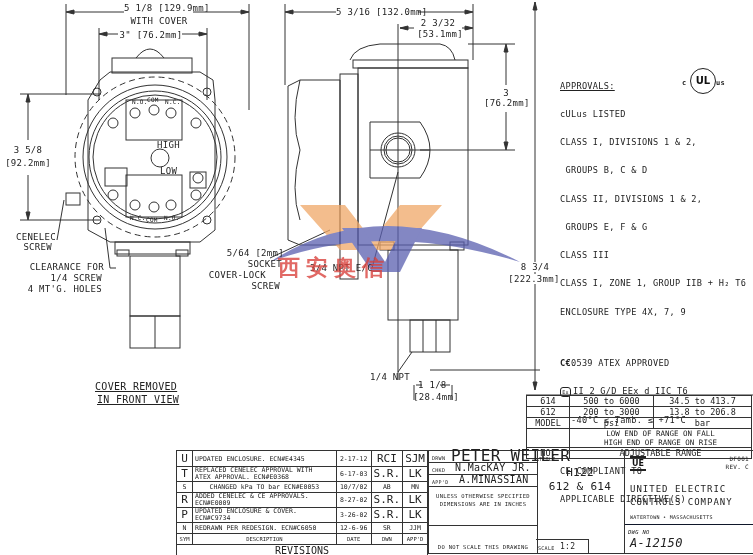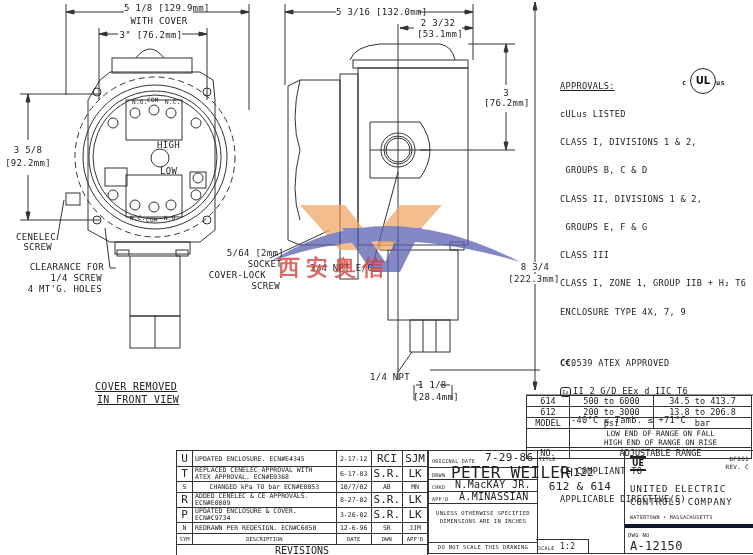--- a/index.html
+++ b/index.html
@@ -297,24 +297,20 @@
     <td class="tc">DWN</td>
     <td class="tc">APP'D</td>
   </tr>
   <tr>
     <td class="tc" colspan="5" style="font-size:10px;height:12px;">REVISIONS</td>
   </tr>
 </tbody>
   </table>
 
 <div class="abs" style="left:428px;top:450px;width:108px;height:102px;border:1px solid #333;">
-  <div style="height:16px;border-bottom:1px solid #333;position:relative;">
-    <span class="t" style="left:3px;top:5px;font-size:5px;">ORIGINAL DATE</span>
-    <span class="t" style="left:56px;top:2px;font-size:11px;">7-29-86</span>
-  </div>
   <div style="height:11px;border-bottom:1px solid #333;position:relative;">
     <span class="t" style="left:3px;top:2px;font-size:5px;">DRWN</span>
     <span class="t" style="left:22px;top:0px;font-size:16px;">PETER WEILER</span>
   </div>
   <div style="height:11px;border-bottom:1px solid #333;position:relative;">
     <span class="t" style="left:3px;top:2px;font-size:5px;">CHKD</span>
     <span class="t" style="left:26px;top:0px;font-size:10px;">N.MacKAY JR.</span>
   </div>
   <div style="height:11px;border-bottom:1px solid #333;position:relative;">
     <span class="t" style="left:3px;top:2px;font-size:5px;">APP'D</span>
@@ -337,17 +333,17 @@
   </div>
 </div>
 
 <div class="abs" style="left:624px;top:450px;width:128px;height:102px;border:1px solid #333;border-left:1px solid #333;">
   <div class="abs" style="left:5px;top:5px;width:16px;height:11px;border-top:2px solid #222;border-bottom:2px solid #222;font-family:'DejaVu Sans',sans-serif;font-size:8px;line-height:11px;text-align:center;font-weight:bold;">UE</div>
   <span class="t tr" style="left:60px;top:3px;width:64px;font-size:6px;">DF001</span>
   <span class="t tr" style="left:60px;top:11px;width:64px;font-size:6px;">REV. C</span>
   <div class="t" style="left:5px;top:33px;font-size:9px;letter-spacing:1px;">UNITED ELECTRIC</div>
   <div class="t" style="left:5px;top:46px;font-size:9px;letter-spacing:1px;">CONTROLS COMPANY</div>
   <div class="t" style="left:5px;top:61px;font-size:5px;">WATERTOWN • MASSACHUSETTS</div>
-  <div class="abs" style="left:0;top:73px;width:128px;height:28px;border-top:4px solid #0f172a;">
+  <div class="abs" style="left:0;top:73px;width:128px;height:28px;border-top:1px solid #0f172a;font-style:italic;">
     <span class="t" style="left:3px;top:2px;font-size:5.5px;">DWG NO</span>
     <span class="t" style="left:5px;top:12px;font-size:12px;line-height:13px;">A-12150</span>
   </div>
 </div>
 
 </body></html>

